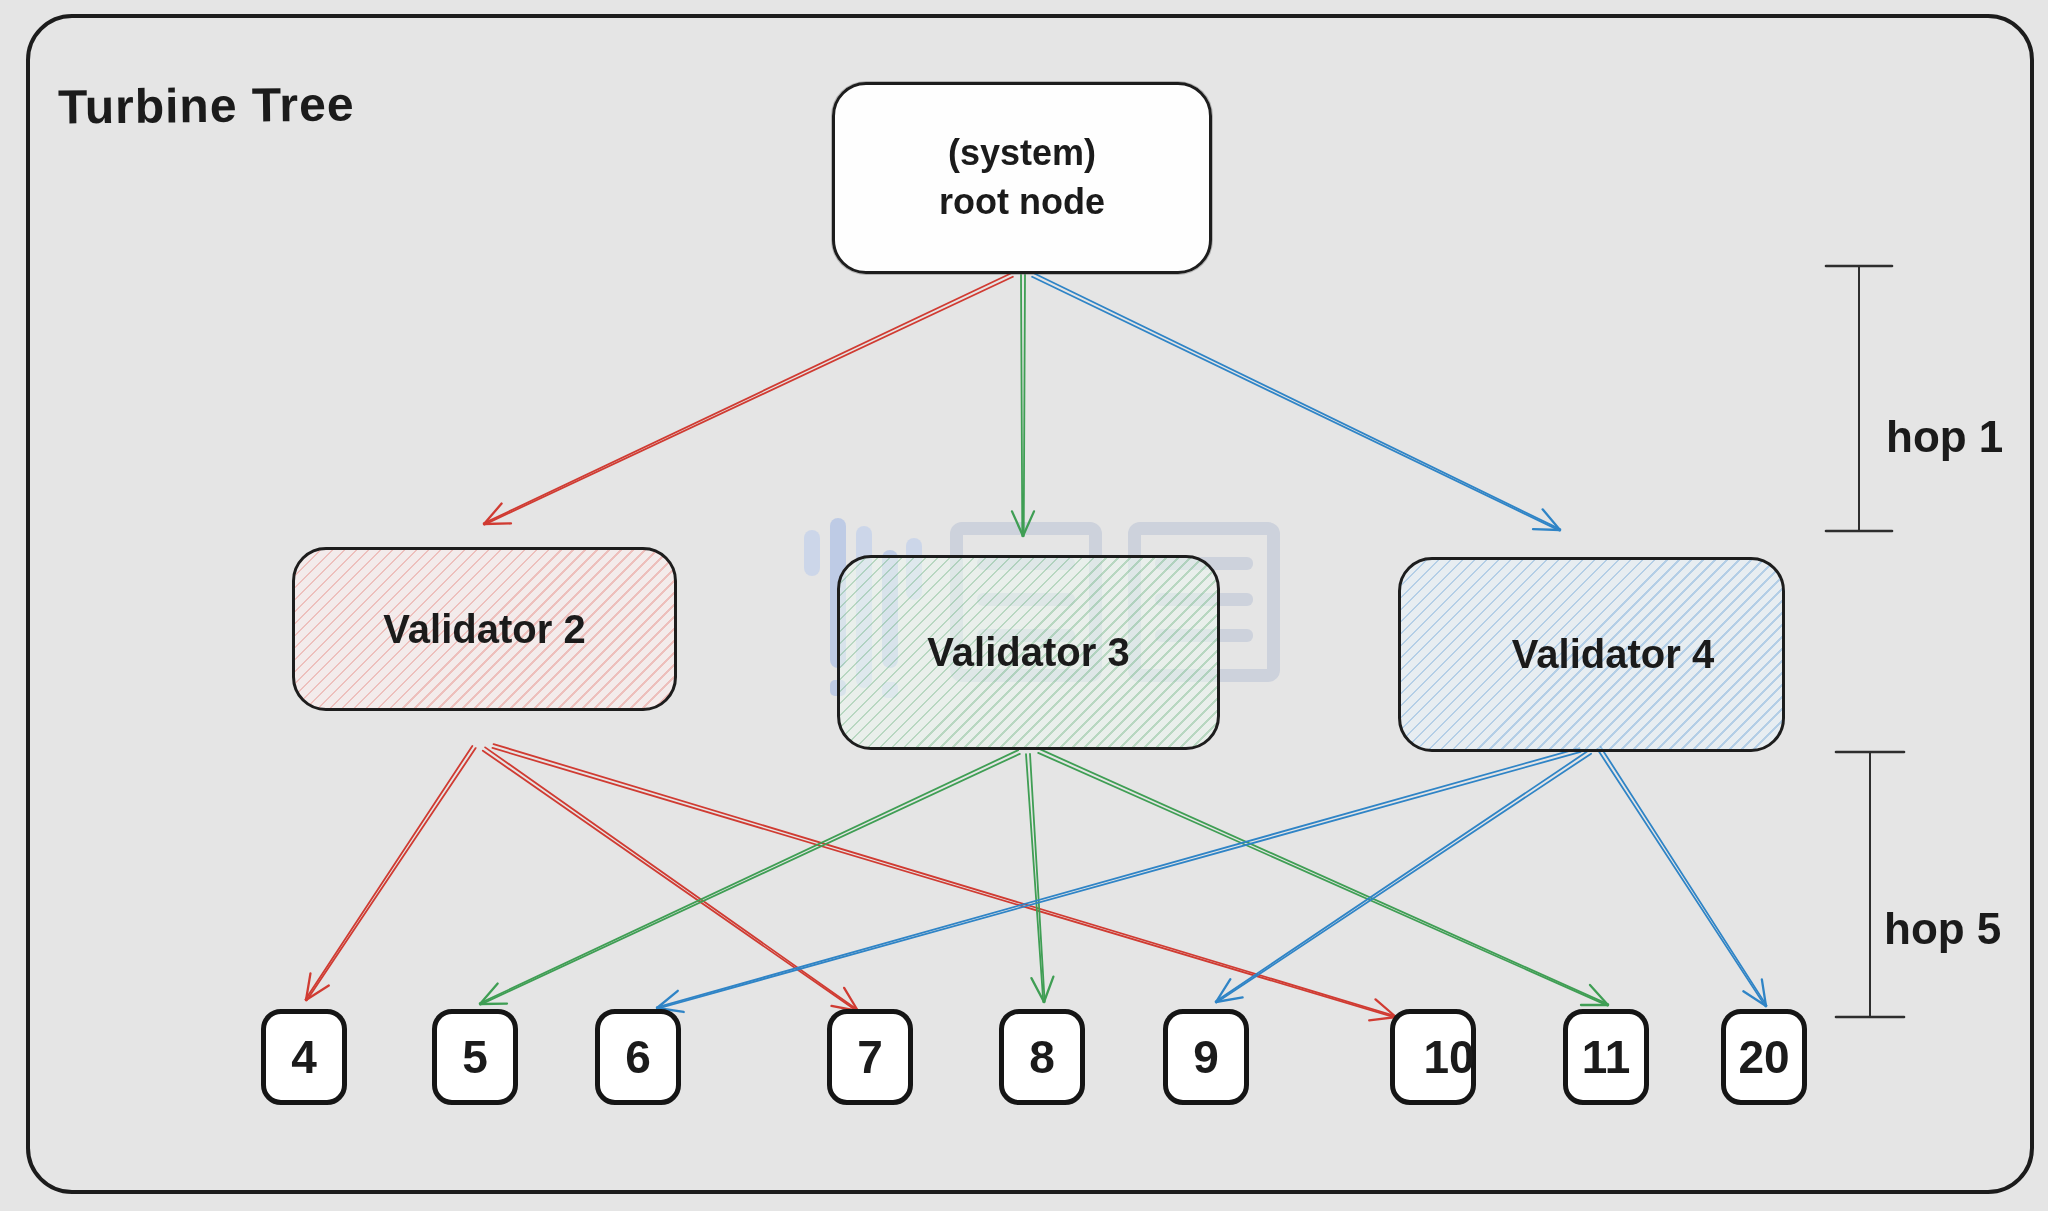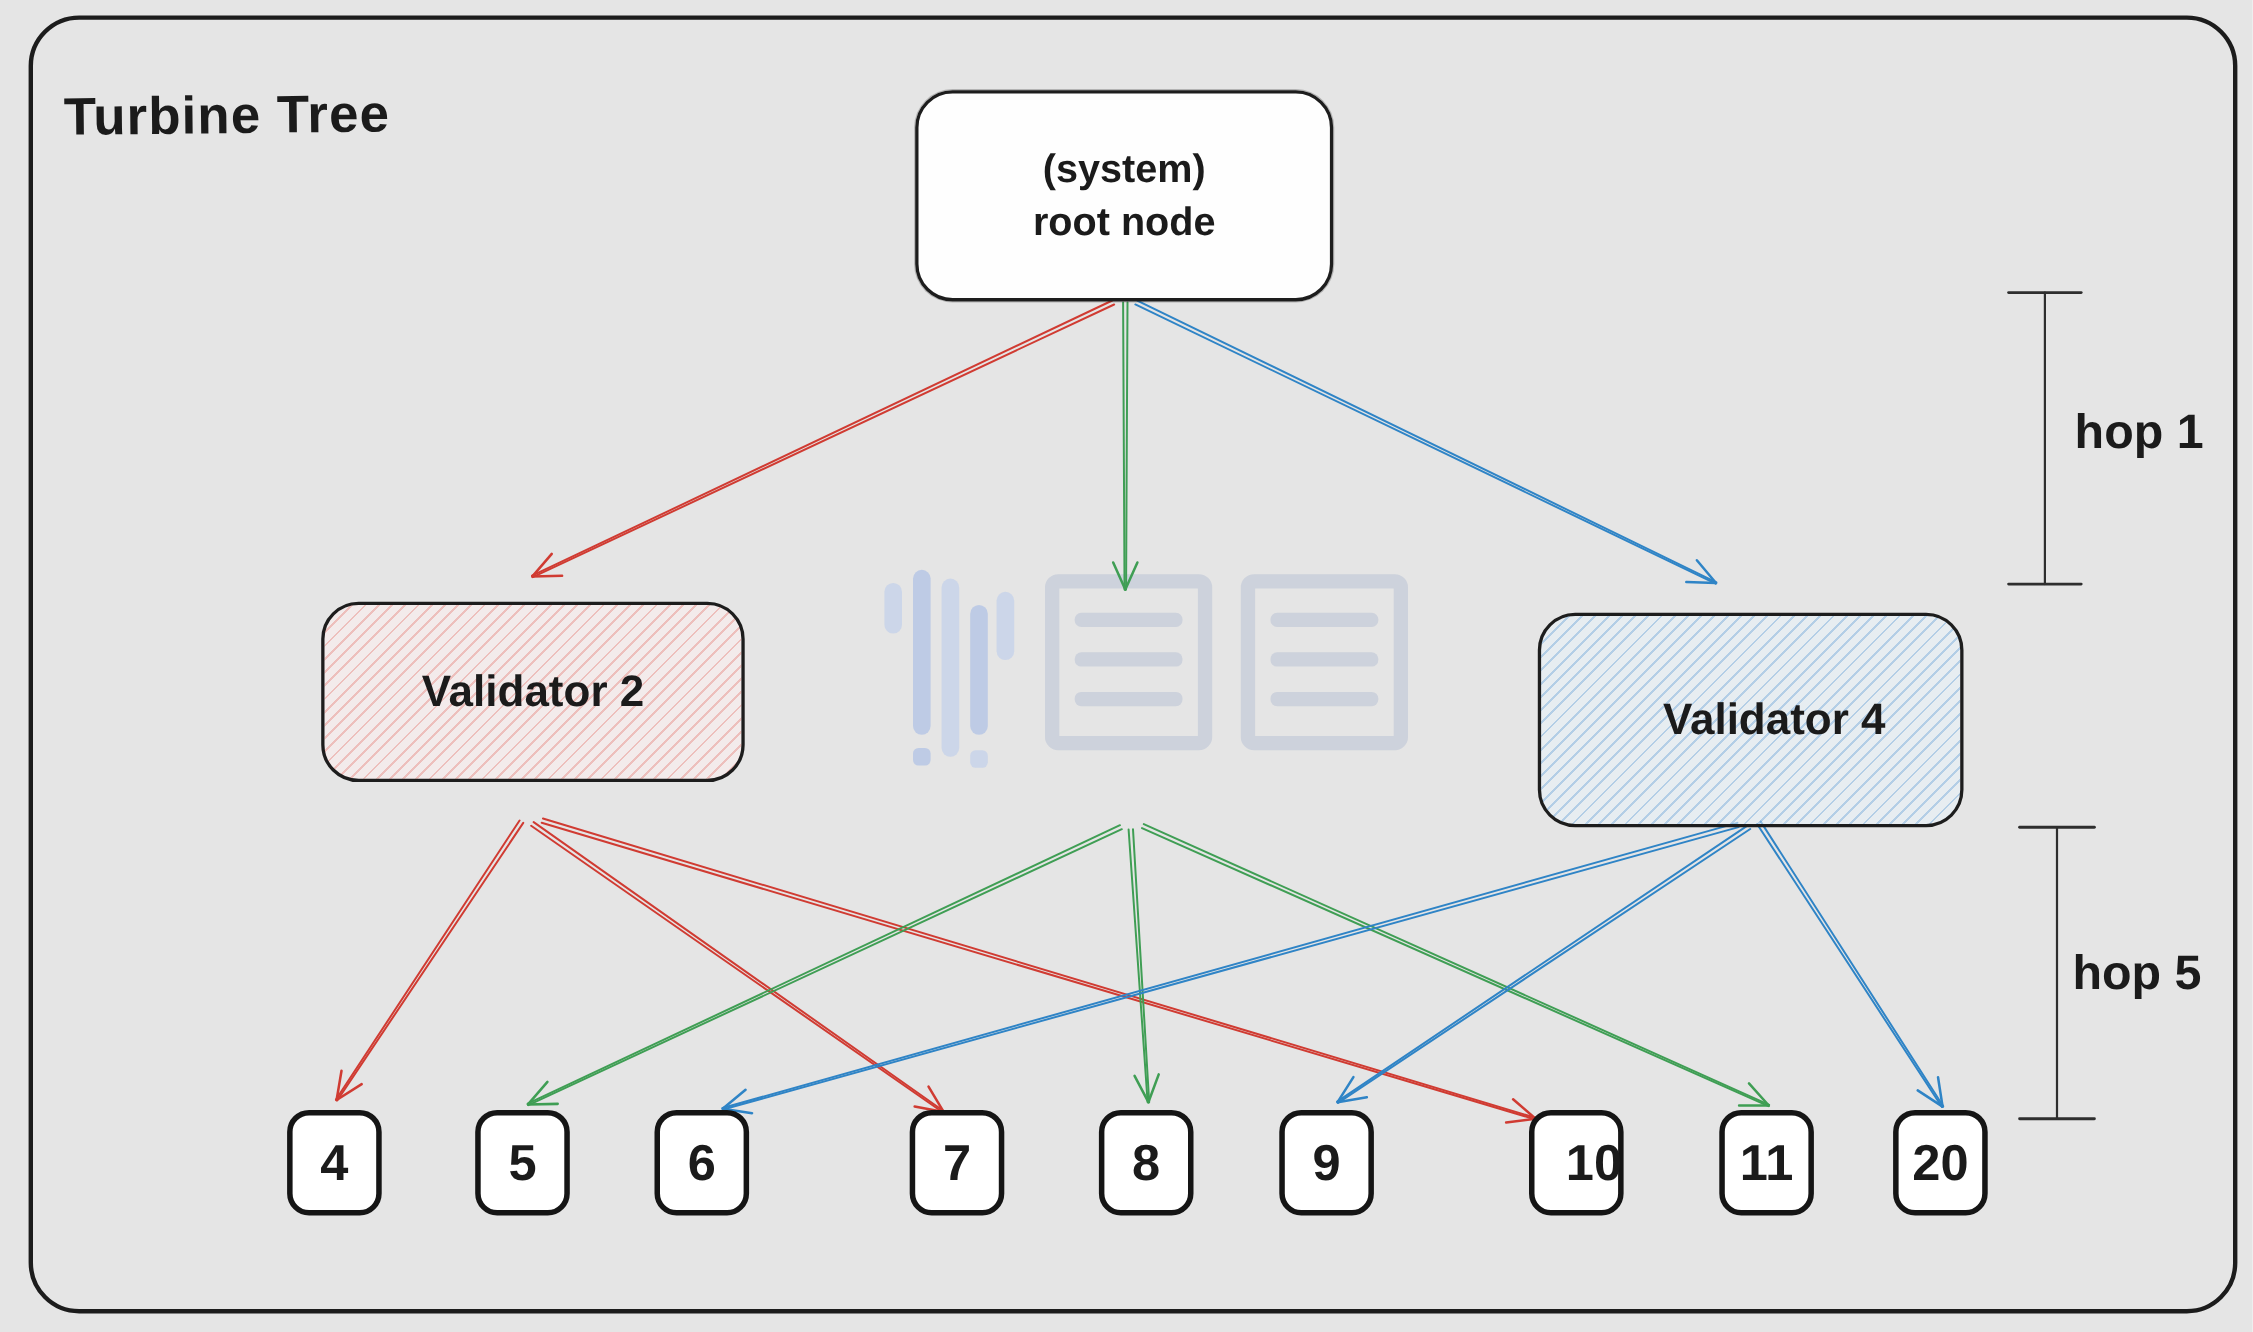--- a/index.html
+++ b/index.html
@@ -22,21 +22,21 @@
   .vbox.green{background:
       repeating-linear-gradient(135deg, rgba(70,160,95,0.30) 0 1.8px, transparent 1.8px 8.5px),
       rgba(237,248,241,0.55);}
   .vbox.blue{background:
       repeating-linear-gradient(135deg, rgba(60,135,205,0.30) 0 1.8px, transparent 1.8px 8.5px),
       rgba(234,244,252,0.55); padding-left: 43px;}
   .leaf{position:absolute;box-sizing:border-box;width:86px;height:96px;border:5px solid #151515;
         border-radius:20px;background:#fff;display:flex;align-items:center;justify-content:center;
         font-size:46px;font-weight:700;z-index:3;}
   
-  .hoplabel{position:absolute;font-size:44px;font-weight:600;white-space:nowrap;z-index:3;}
+  .hoplabel{position:absolute;font-size:44px;font-weight:600;white-space:nowrap;z-index:3;margin-top:44px;}
   
   #edge-svg{position:absolute;left:0;top:0;width:2048px;height:1211px;z-index:2;}
   
   .watermark{position:absolute;left:802px;top:518px;z-index:1;display:flex;gap:26px;
              align-items:flex-start;pointer-events:none;}
   .wm-bars{position:relative;width:122px;height:185px;}
   .wm-bars span{position:absolute;width:16px;border-radius:9px;background:rgba(158,182,230,0.55);}
   .wm-bars .b1{left:2px;top:12px;height:46px;background:rgba(180,200,238,0.5);}
   .wm-bars .b2{left:28px;top:0;height:150px;}
   .wm-bars .b3{left:54px;top:8px;height:162px;background:rgba(180,200,238,0.5);}
@@ -168,20 +168,23 @@
     </svg>
 
   <div class="box rootbox" style="left:832px;top:82px;width:380px;height:192px;">
     <div class="rline">(system)</div>
     <div class="rline">root node</div>
   </div>
 
   <div class="box vbox red" style="left:292px;top:547px;width:385px;height:164px;">
     <span>Validator 2</span>
   </div>
+  <div class="box vbox green" style="left:837px;top:555px;width:383px;height:195px;">
+    <span>Validator 3</span>
+  </div>
   <div class="box vbox blue" style="left:1398px;top:557px;width:387px;height:195px;">
     <span>Validator 4</span>
   </div>
 
   <div class="leaf" style="left:261px;top:1009px;">
       <span>4</span>
     </div>
   <div class="leaf" style="left:432px;top:1009px;">
       <span>5</span>
     </div>

